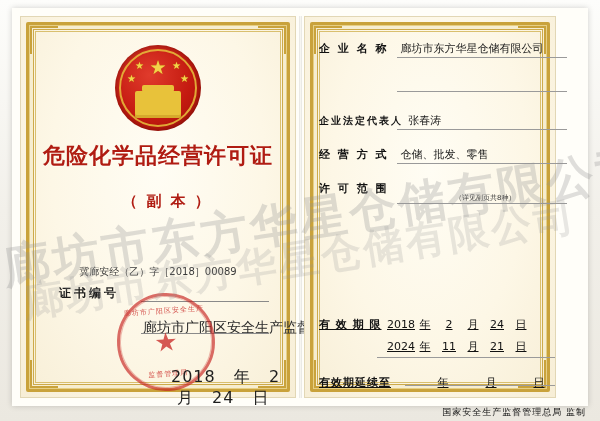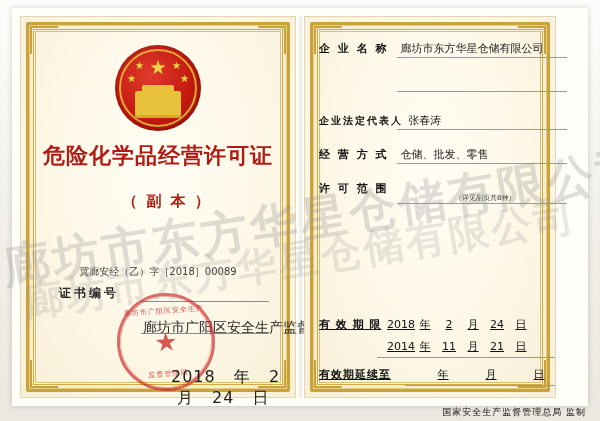--- a/index.html
+++ b/index.html
@@ -447,28 +447,28 @@
           <span class="k">有 效 期 限</span>
           <span class="num">2018</span>
           <span class="u">年</span>
           <span class="num">2</span>
           <span class="u">月</span>
           <span class="num">24</span>
           <span class="u">日</span>
         </div>
         <div class="valid-row">
           <span class="k"></span>
-          <span class="num">2014</span>
+          <span class="num">2024</span>
           <span class="u">年</span>
           <span class="num">11</span>
           <span class="u">月</span>
           <span class="num">21</span>
           <span class="u">日</span>
         </div>
-        <div class="valid-row" style="margin-top:6px">
+        <div class="valid-row" style="margin-top:14px">
           <span class="k" style="width:84px">有效期延续至</span>
           <span class="num"></span>
           <span class="u">年</span>
           <span class="num"></span>
           <span class="u">月</span>
           <span class="num"></span>
           <span class="u">日</span>
         </div>
       </div>
       <div class="vline" style="left:72px; top:340px; width:178px"></div>

